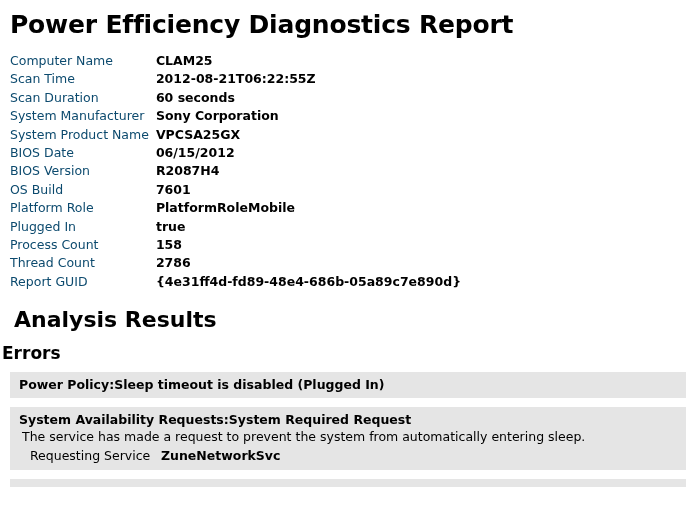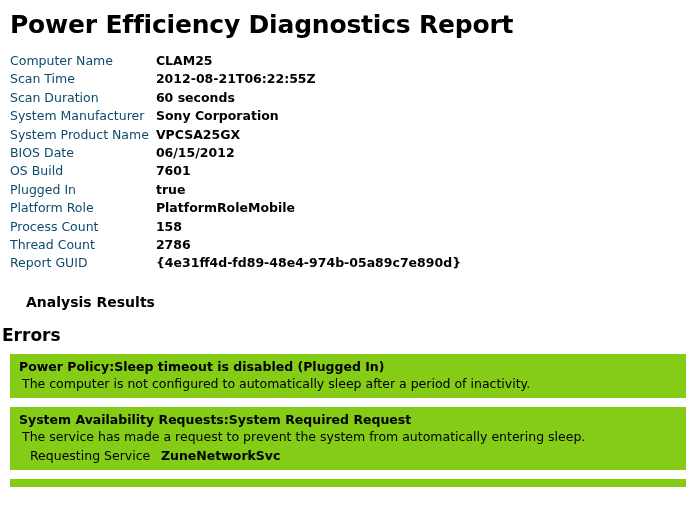--- a/index.html
+++ b/index.html
@@ -58,42 +58,42 @@
   .sysinfo td.value {
     font-weight: bold;
     color: #000;
     padding-left: 1px;
   }
   
   .sysinfo .spacer-label { width: 137px; }
 
   
   .h-analysis {
-    margin: 18px 0 0 16px;
+    margin: 18px 0 0 4px;
     padding-left: 10px;
-    font-size: 14px;
+    font-size: 22px;
     font-weight: bold;
     line-height: 22px;
   }
   .h-errors {
     margin: 13px 0 0 0;
     padding-left: 2px;
     font-size: 17px;
     font-weight: bold;
     line-height: 18px;
   }
 
   
   .issues {
     margin-top: 10px;
   }
   .issue {
     position: relative;
     margin: 0 14px 9px 10px;
-    background: #84cc16;
+    background: #e5e5e5;
     padding: 4px 6px 5px 6px;
     box-sizing: border-box;
   }
   .issue-title {
     font-size: 12.5px;
     font-weight: bold;
     line-height: 17px;
     color: #000;
     padding-left: 3px;
   }
@@ -162,54 +162,57 @@
         </tr>
         <tr>
           <td class="label">System Product Name</td>
           <td class="value">VPCSA25GX</td>
         </tr>
         <tr>
           <td class="label">BIOS Date</td>
           <td class="value">06/15/2012</td>
         </tr>
         <tr>
+          <td class="label">BIOS Version</td>
+          <td class="value">R2087H4</td>
+        </tr>
+        <tr>
           <td class="label">OS Build</td>
           <td class="value">7601</td>
         </tr>
         <tr>
+          <td class="label">Platform Role</td>
+          <td class="value">PlatformRoleMobile</td>
+        </tr>
+        <tr>
           <td class="label">Plugged In</td>
           <td class="value">true</td>
         </tr>
         <tr>
-          <td class="label">Platform Role</td>
-          <td class="value">PlatformRoleMobile</td>
-        </tr>
-        <tr>
           <td class="label">Process Count</td>
           <td class="value">158</td>
         </tr>
         <tr>
           <td class="label">Thread Count</td>
           <td class="value">2786</td>
         </tr>
         <tr>
           <td class="label">Report GUID</td>
-          <td class="value">{4e31ff4d-fd89-48e4-974b-05a89c7e890d}</td>
+          <td class="value">{4e31ff4d-fd89-48e4-686b-05a89c7e890d}</td>
         </tr>
       </tbody>
   </table>
 
   <div class="h-analysis">Analysis Results</div>
 
   <div class="h-errors">Errors</div>
 
   <div class="issues">
       <div class="issue">
         <div class="issue-title">Power Policy:Sleep timeout is disabled (Plugged In)</div>
-        <div class="issue-desc">The computer is not configured to automatically sleep after a period of inactivity.</div>
       </div>
       <div class="issue">
         <div class="issue-title">System Availability Requests:System Required Request</div>
         <div class="issue-desc">The service has made a request to prevent the system from automatically entering sleep.</div>
         <table class="issue-detail-table">
           <tbody>
             <tr>
               <td class="d-label">Requesting Service</td>
               <td class="d-value">ZuneNetworkSvc</td>
             </tr>

